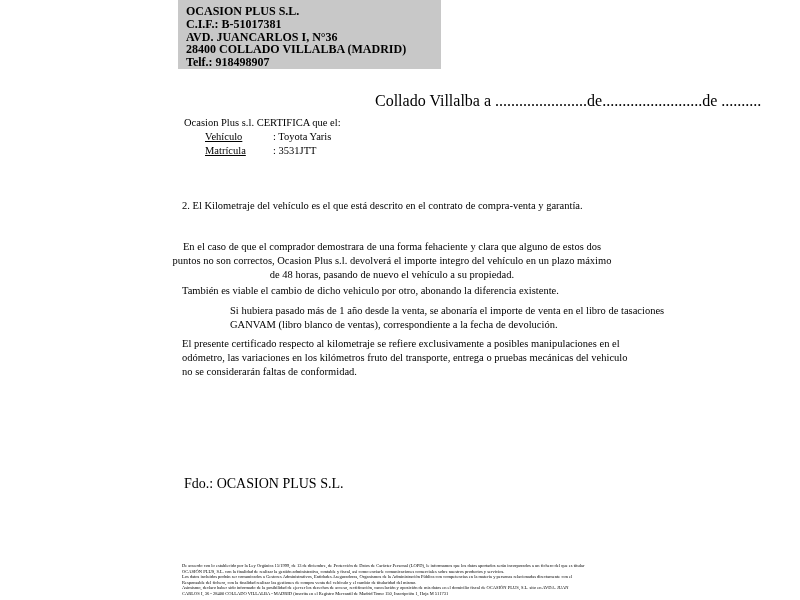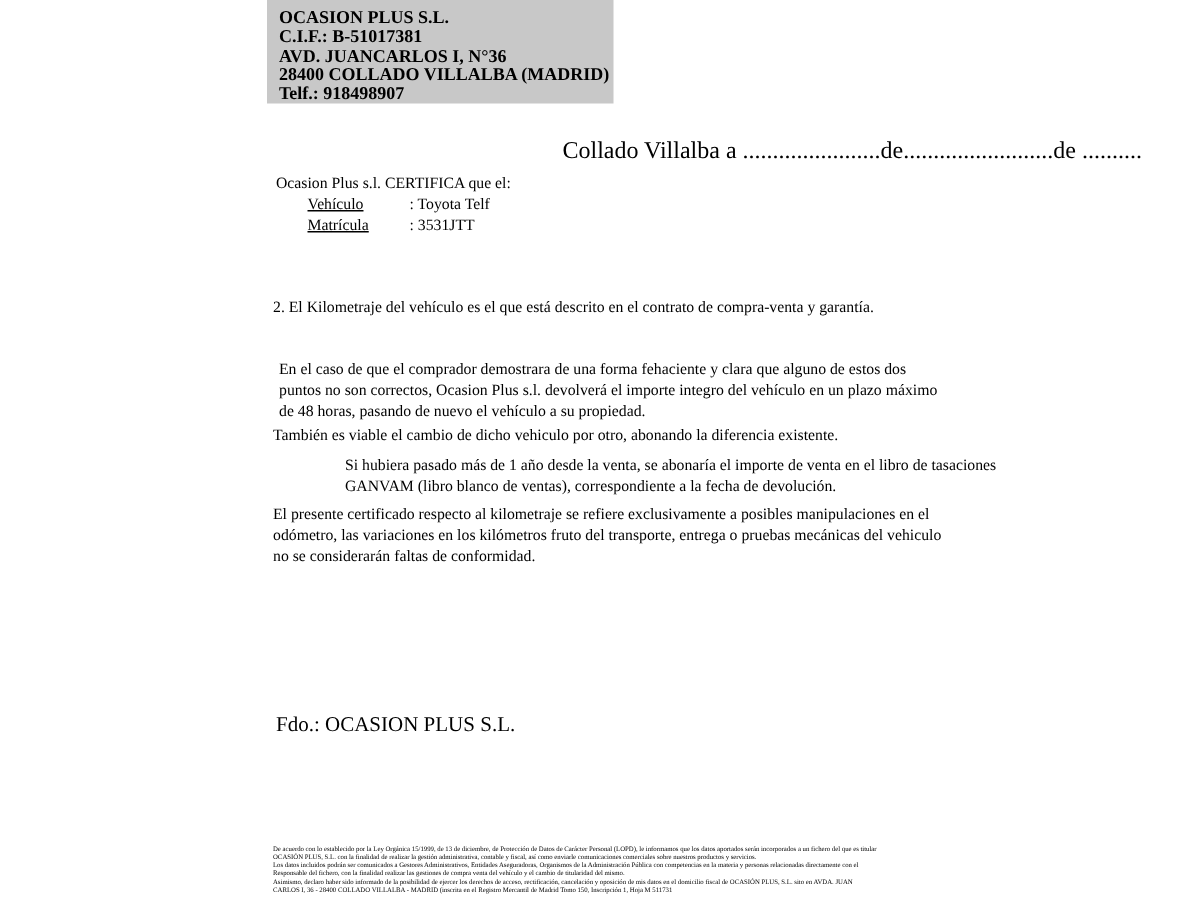--- a/index.html
+++ b/index.html
@@ -7,21 +7,21 @@
     width: 800px; height: 600px;
     background: #ffffff;
     font-family: "Liberation Serif", serif;
     color: #000000;
     position: relative;
     overflow: hidden;
   }
   .page { position: absolute; inset: 0; background: #ffffff; }
 
   .header-box {
-    position: absolute; left: 178px; top: 0; width: 231px; height: 69px;
+    position: absolute; left: 178px; top: 0; width: 263px; height: 69px;
     background: #c8c8c8;
     padding: 5px 6px 12px 8px; box-sizing: border-box;
   }
   .header-box div {
     font-weight: bold; font-size: 12px; line-height: 12.8px;
     white-space: nowrap;
   }
 
   .date-line {
     position: absolute; left: 375px; top: 92px;
@@ -31,21 +31,21 @@
   .body-text { font-size: 10.5px; line-height: 14px; }
 
   .cert-line  { position: absolute; left: 184px; top: 116px; }
   .veh-line   { position: absolute; left: 184px; top: 130px; }
   .plate-line { position: absolute; left: 184px; top: 144px; }
   .lbl { display: inline-block; width: 68px; text-decoration: underline; margin-left: 21px; }
 
   .point-1 { position: absolute; left: 182px; top: 178px; width: 460px; }
   .point-2 { position: absolute; left: 182px; top: 199px; width: 460px; }
 
-  .para-1 { position: absolute; left: 186px; top: 240px; width: 448px; }
+  .para-1 { position: absolute; left: 168px; top: 240px; width: 448px; text-align: center; }
   .para-2 { position: absolute; left: 182px; top: 284px; width: 448px; }
   .para-3 { position: absolute; left: 182px; top: 304px; width: 448px; margin-left: 48px; }
   .para-4 { position: absolute; left: 182px; top: 337px; width: 448px; }
 
   .signature { position: absolute; left: 184px; top: 476px; font-size: 14px; }
 
   .legal {
     position: absolute; left: 182px; top: 563px; width: 870px;
     font-size: 9px; line-height: 11px;
     transform: scale(0.5); transform-origin: top left;
@@ -63,21 +63,21 @@
     <div>AVD. JUANCARLOS I, N°36</div>
     <div>28400 COLLADO VILLALBA (MADRID)</div>
     <div>Telf.: 918498907</div>
   </div>
 
   <div class="date-line">Collado Villalba a .......................de.........................de ..........</div>
 
   <div class="cert-line body-text">Ocasion Plus s.l. CERTIFICA que el:</div>
 
   <div class="veh-line body-text">
-    <span class="lbl">Vehículo</span><span>: Toyota Telf</span>
+    <span class="lbl">Vehículo</span><span>: Toyota Yaris</span>
   </div>
 
   <div class="plate-line body-text">
     <span class="lbl">Matrícula</span><span>: 3531JTT</span>
   </div>
 
   <div class="point-2 body-text">2. El Kilometraje del vehículo es el que está descrito en el contrato de compra-venta y garantía.</div>
 
   <div class="para-1 body-text">En el caso de que el comprador demostrara de una forma fehaciente y clara que alguno de estos dos puntos no son correctos, Ocasion Plus s.l. devolverá el importe integro del vehículo en un plazo máximo de 48 horas, pasando de nuevo el vehículo a su propiedad.</div>
   <div class="para-2 body-text">También es viable el cambio de dicho vehiculo por otro, abonando la diferencia existente.</div>

